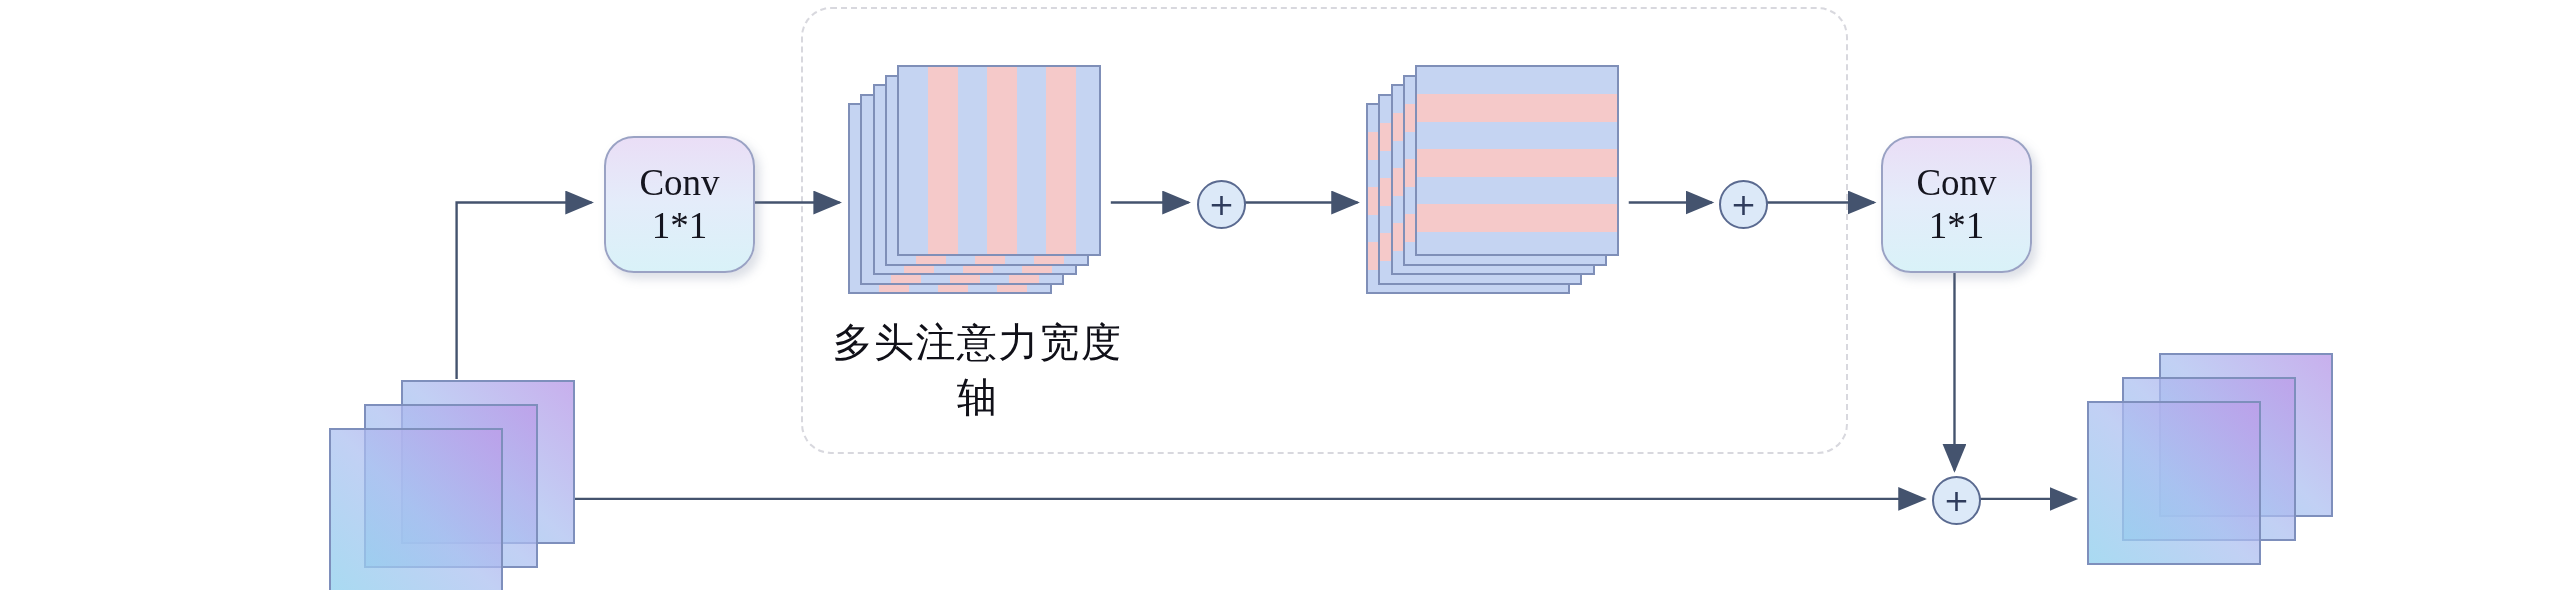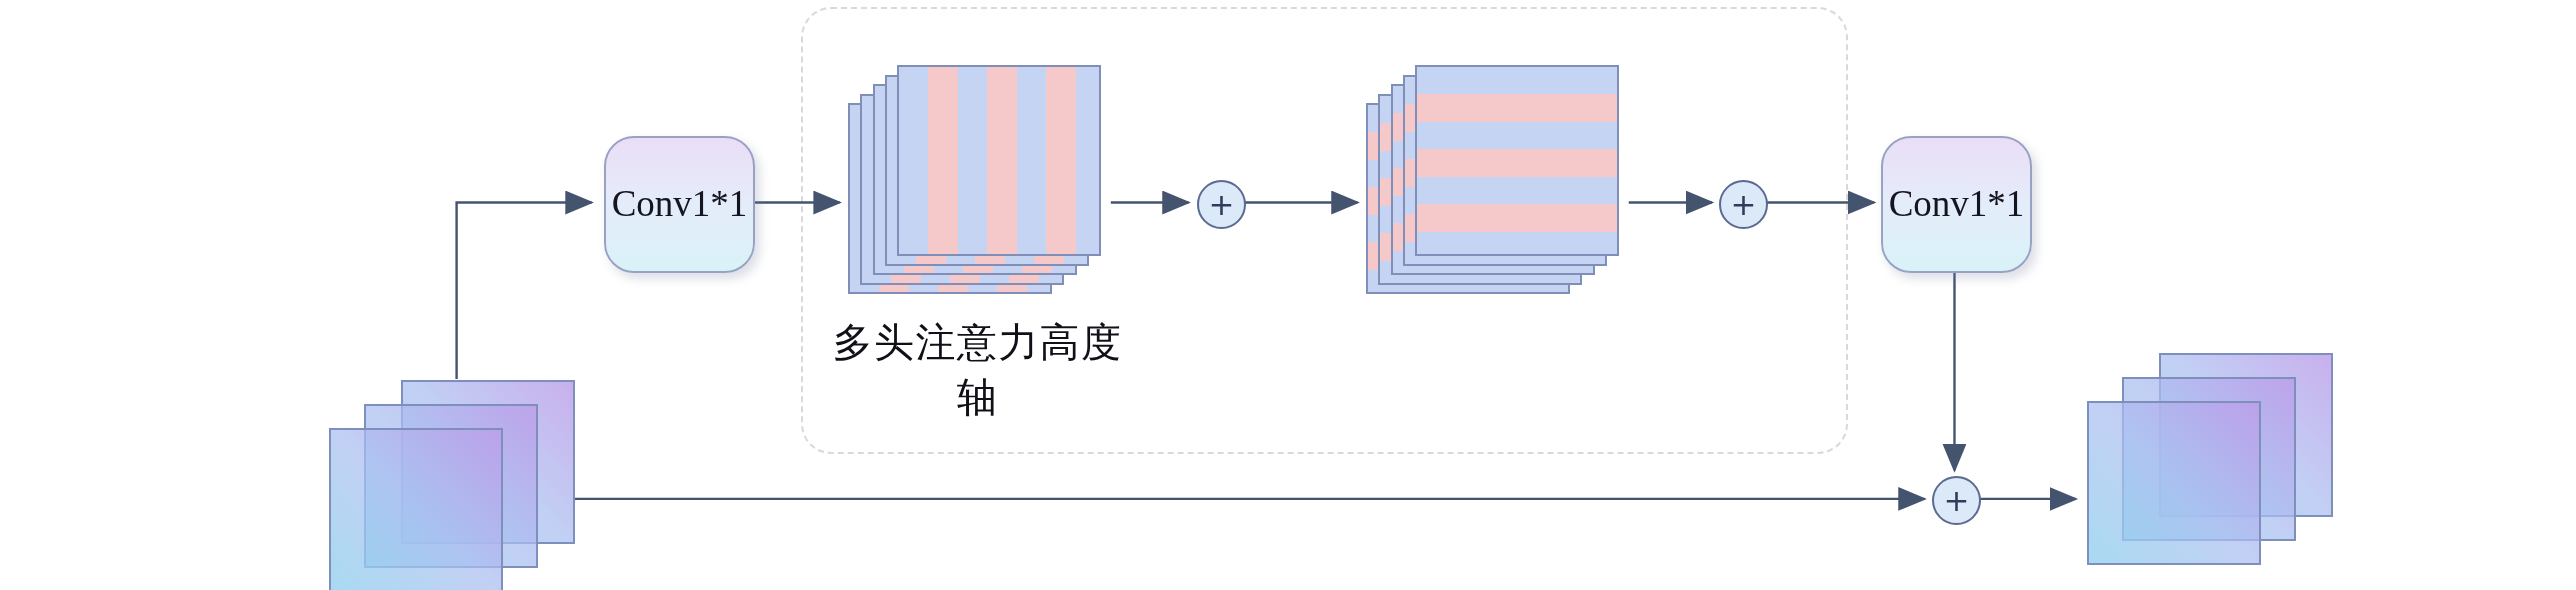--- a/index.html
+++ b/index.html
@@ -19,21 +19,21 @@
     background:#ffffff;
   }
   
   .conv-box{
     position:absolute;
     width:147px;height:133px;
     border:2px solid var(--box-border,#9aa2c4);
     border-radius:30px;
     background:linear-gradient(180deg,#eadef6 0%,#e4ecfa 48%,#d9f2f8 100%);
     box-shadow:4.1px 5.5px 9.5px rgba(120,130,160,0.25);
-    display:flex;flex-direction:row;align-items:center;justify-content:center;
+    display:flex;flex-direction:column;align-items:center;justify-content:center;
     font-size:37px;color:#15151f;line-height:1.15;
     z-index:4;
   }
   
   .feature-stack{position:absolute;z-index:3;}
   .feature-square{
     position:absolute;
     width:170px;height:160px;
     border:2px solid #7e8fbc;
     background:linear-gradient(45deg,rgba(147,209,238,0.80) 0%,rgba(170,190,240,0.72) 50%,rgba(188,158,233,0.82) 100%);
@@ -115,21 +115,21 @@
     <span>1*1</span>
   </div>
 
   <div class="attn-stack" style="left:848px;top:65px;">
     <div class="attn-sheet stripes-v" style="left:0px;top:38px;"></div>
     <div class="attn-sheet stripes-v" style="left:12.3px;top:29px;"></div>
     <div class="attn-sheet stripes-v" style="left:24.5px;top:19px;"></div>
     <div class="attn-sheet stripes-v" style="left:37px;top:9.5px;"></div>
     <div class="attn-sheet stripes-v" style="left:49px;top:0px;"></div>
   </div>
-  <div class="axis-label" style="left:814px;">多头注意力高度轴</div>
+  <div class="axis-label" style="left:814px;">多头注意力宽度轴</div>
 
   <div class="plus" style="left:1197px;top:180px;">
     <span>+</span>
   </div>
 
   <div class="attn-stack" style="left:1366px;top:65px;">
     <div class="attn-sheet stripes-h" style="left:0px;top:38px;"></div>
     <div class="attn-sheet stripes-h" style="left:12.3px;top:29px;"></div>
     <div class="attn-sheet stripes-h" style="left:24.5px;top:19px;"></div>
     <div class="attn-sheet stripes-h" style="left:37px;top:9.5px;"></div>

